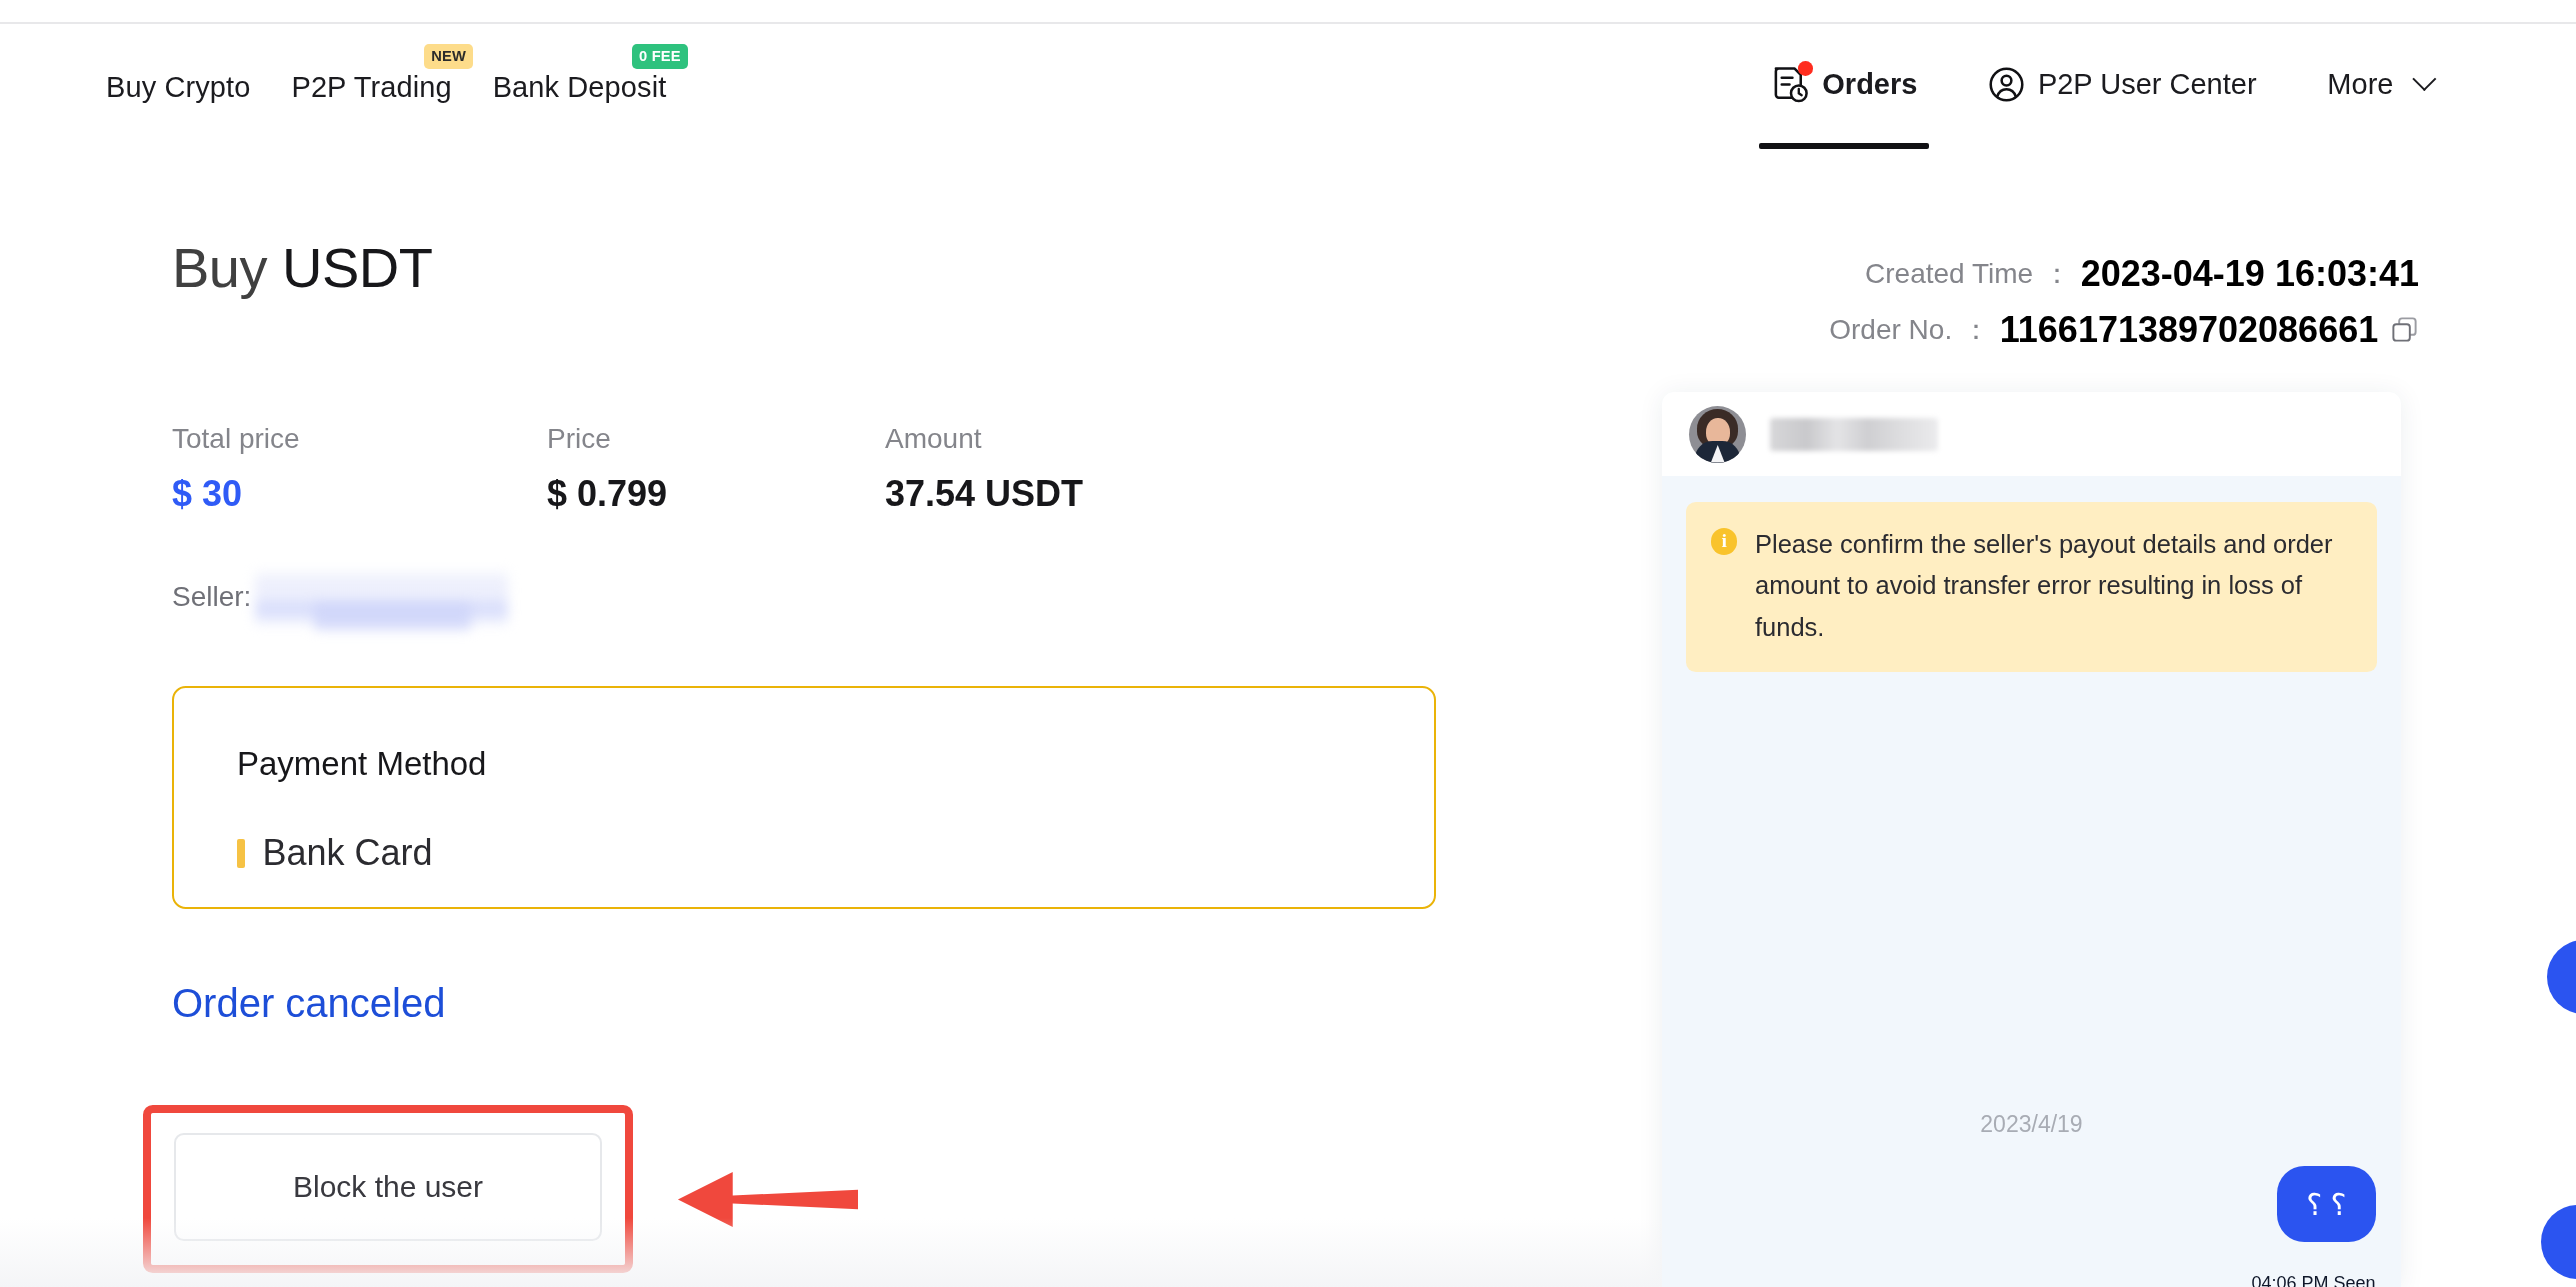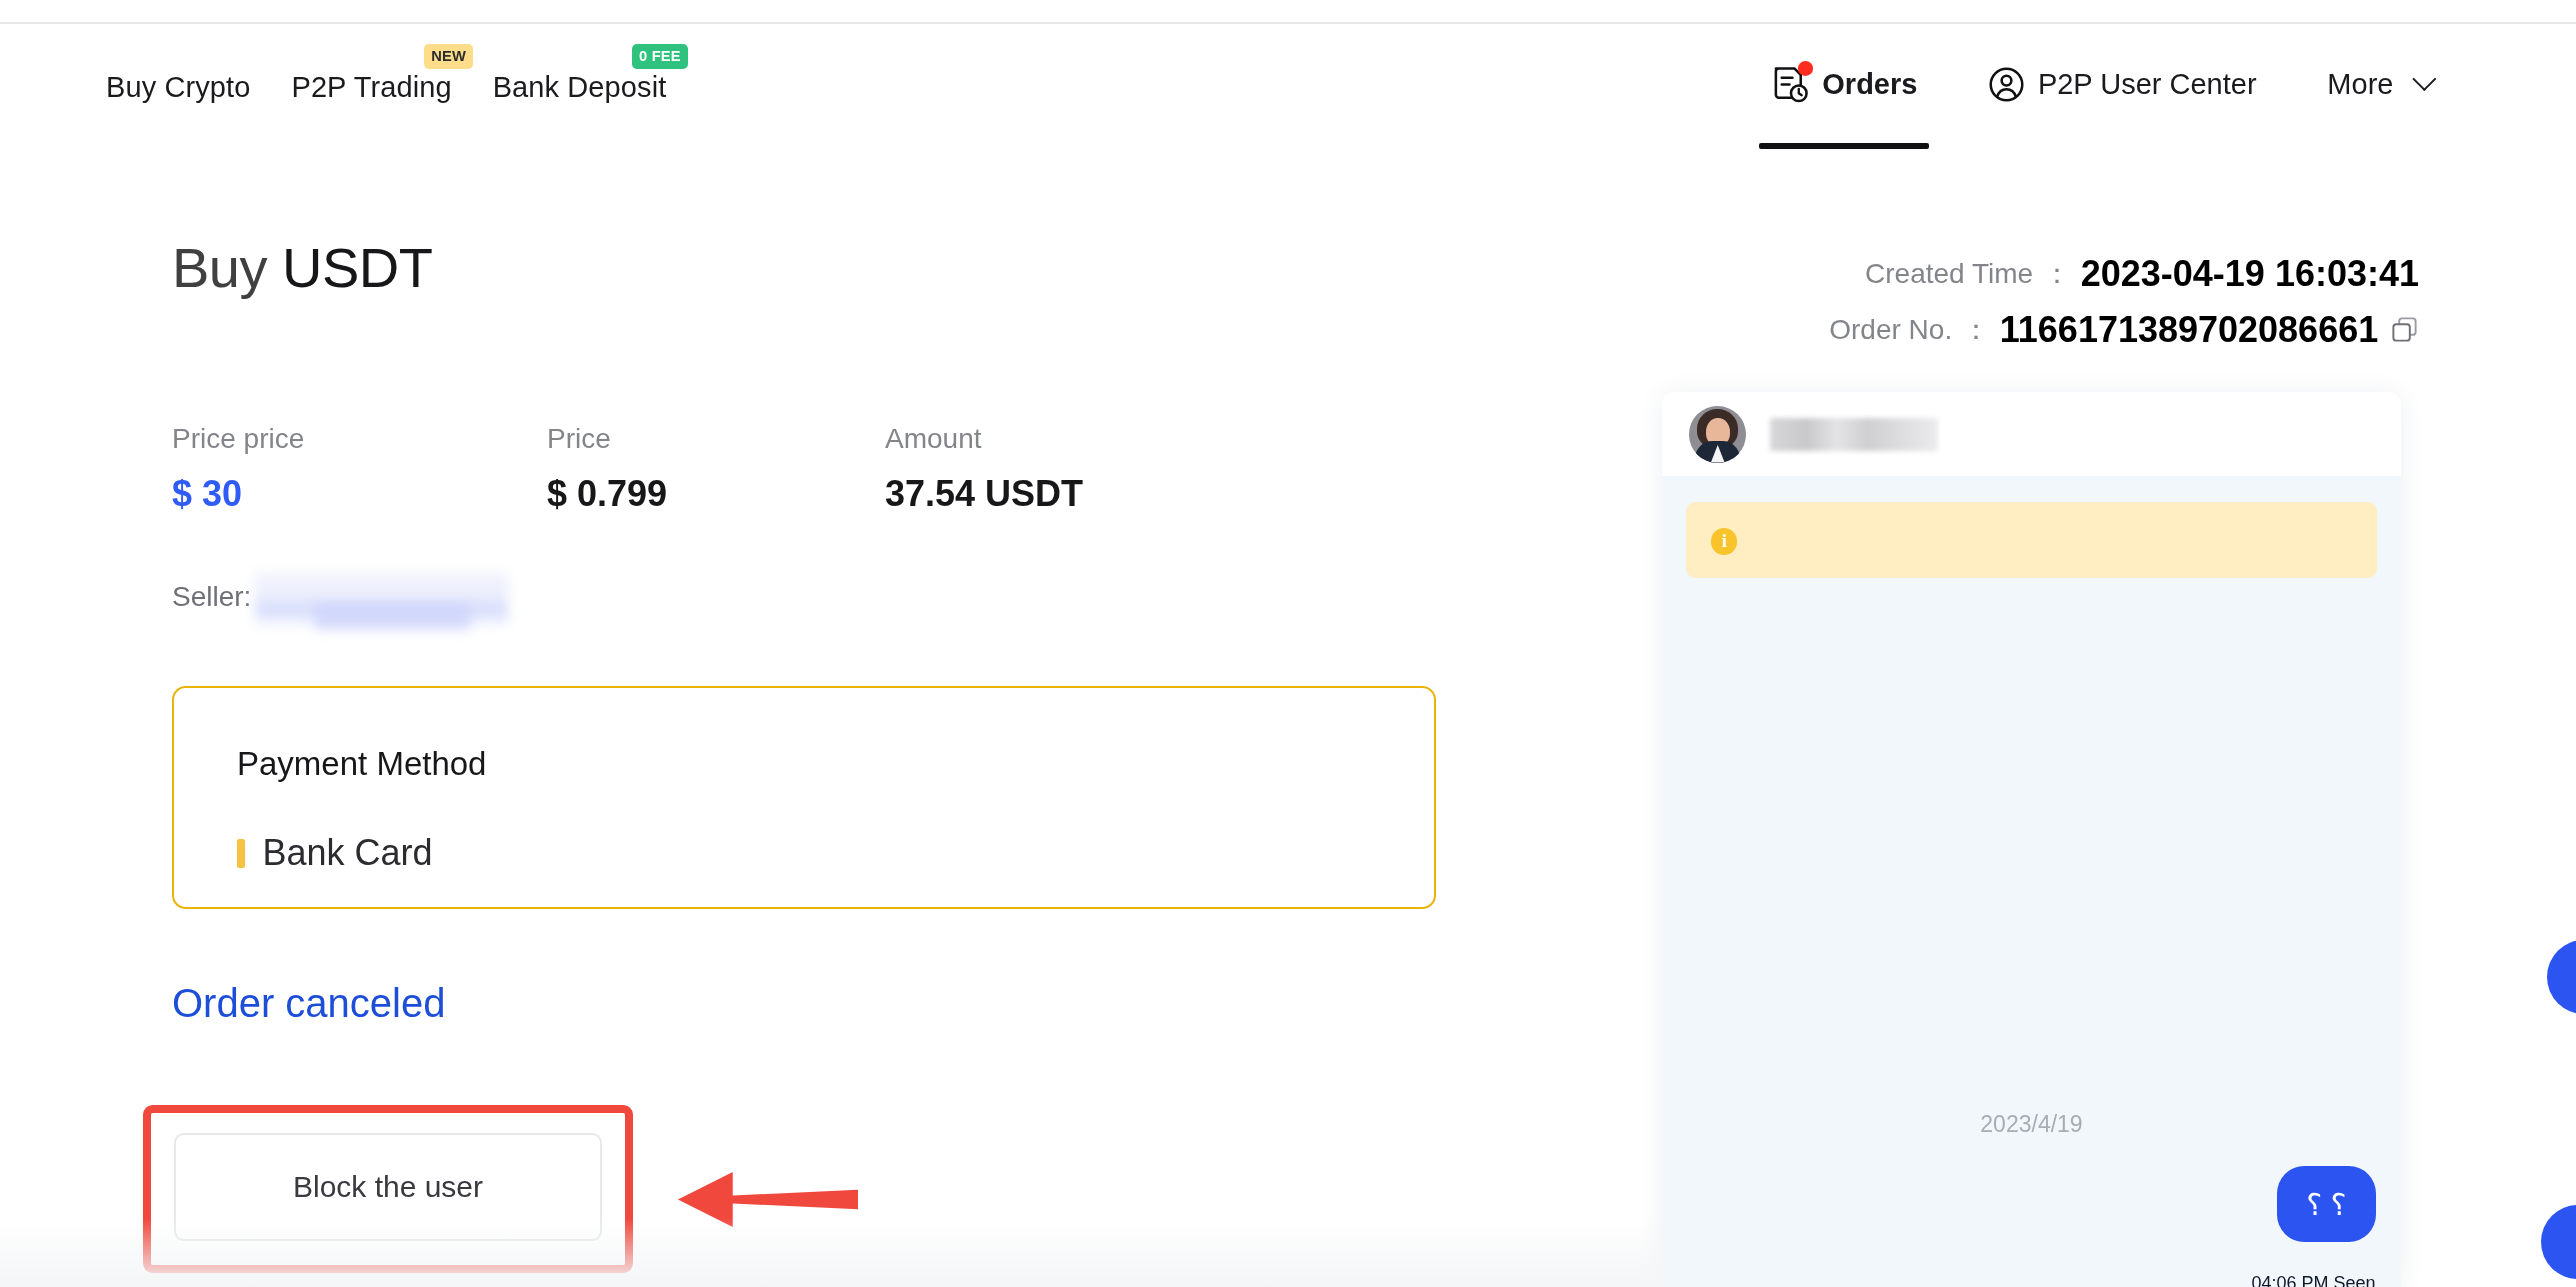--- a/index.html
+++ b/index.html
@@ -481,21 +481,21 @@
 
   <div class="left-col">
     <div class="order-title">
       <span class="side">Buy</span>
       <span class="asset">USDT</span>
     </div>
   </div>
 
   <div class="stats">
     <div class="stat s1">
-      <div class="stat-label">Price price</div>
+      <div class="stat-label">Total price</div>
       <div class="stat-value accent">$ 30</div>
     </div>
     <div class="stat s2">
       <div class="stat-label">Price</div>
       <div class="stat-value">$ 0.799</div>
     </div>
     <div class="stat s3">
       <div class="stat-label">Amount</div>
       <div class="stat-value">37.54 USDT</div>
     </div>
@@ -552,20 +552,21 @@
         <span class="hair"></span>
           <span class="face"></span>
         <span class="body"></span>
           <span class="shirt"></span>
       </div>
       <div class="name-blur"></div>
     </div>
 
     <div class="warn">
       <span class="warn-ico">i</span>
+      <span class="warn-text">Please confirm the seller's payout details and order amount to avoid transfer error resulting in loss of funds.</span>
     </div>
 
     <div class="chat-date">2023/4/19</div>
 
     <div class="bubble-wrap">
       <div class="bubble">؟ ؟</div>
       <div class="bubble-meta">04:06 PM Seen</div>
     </div>
 
   </div>

